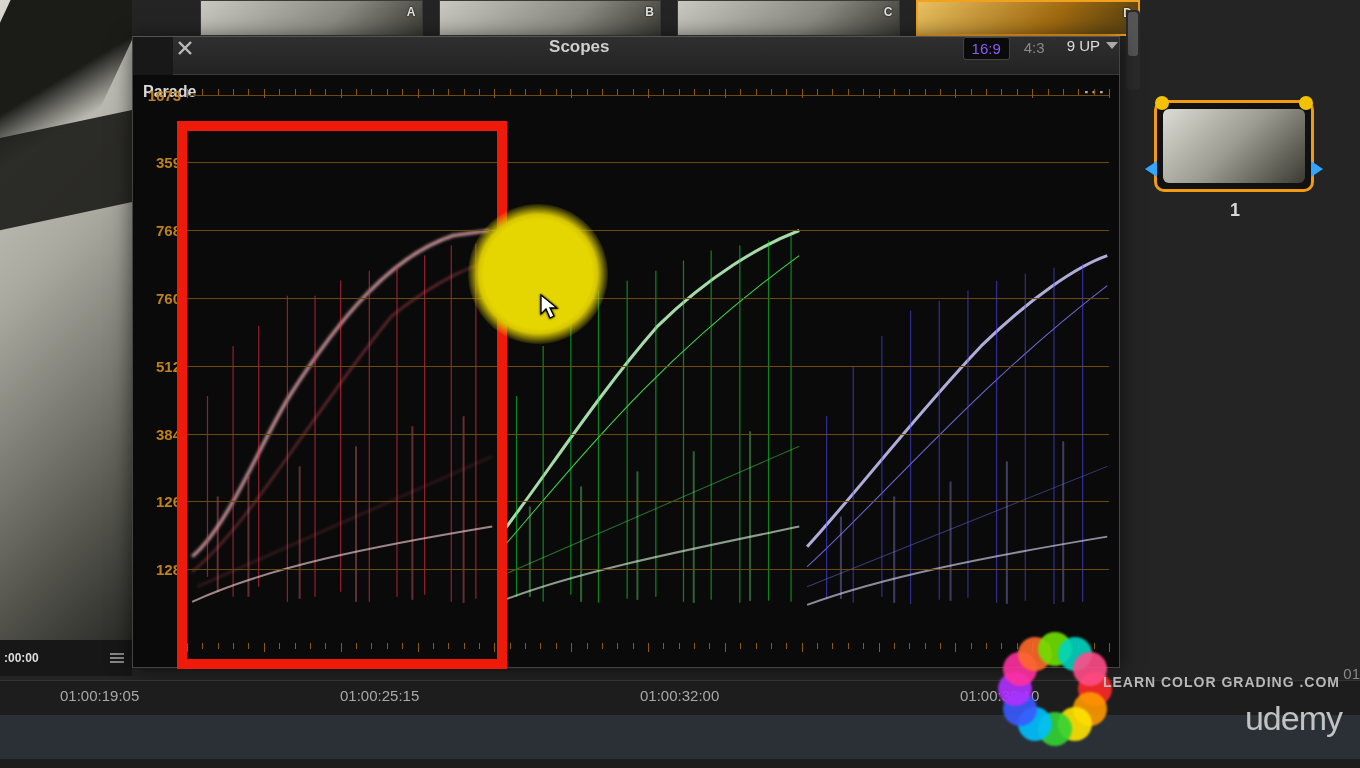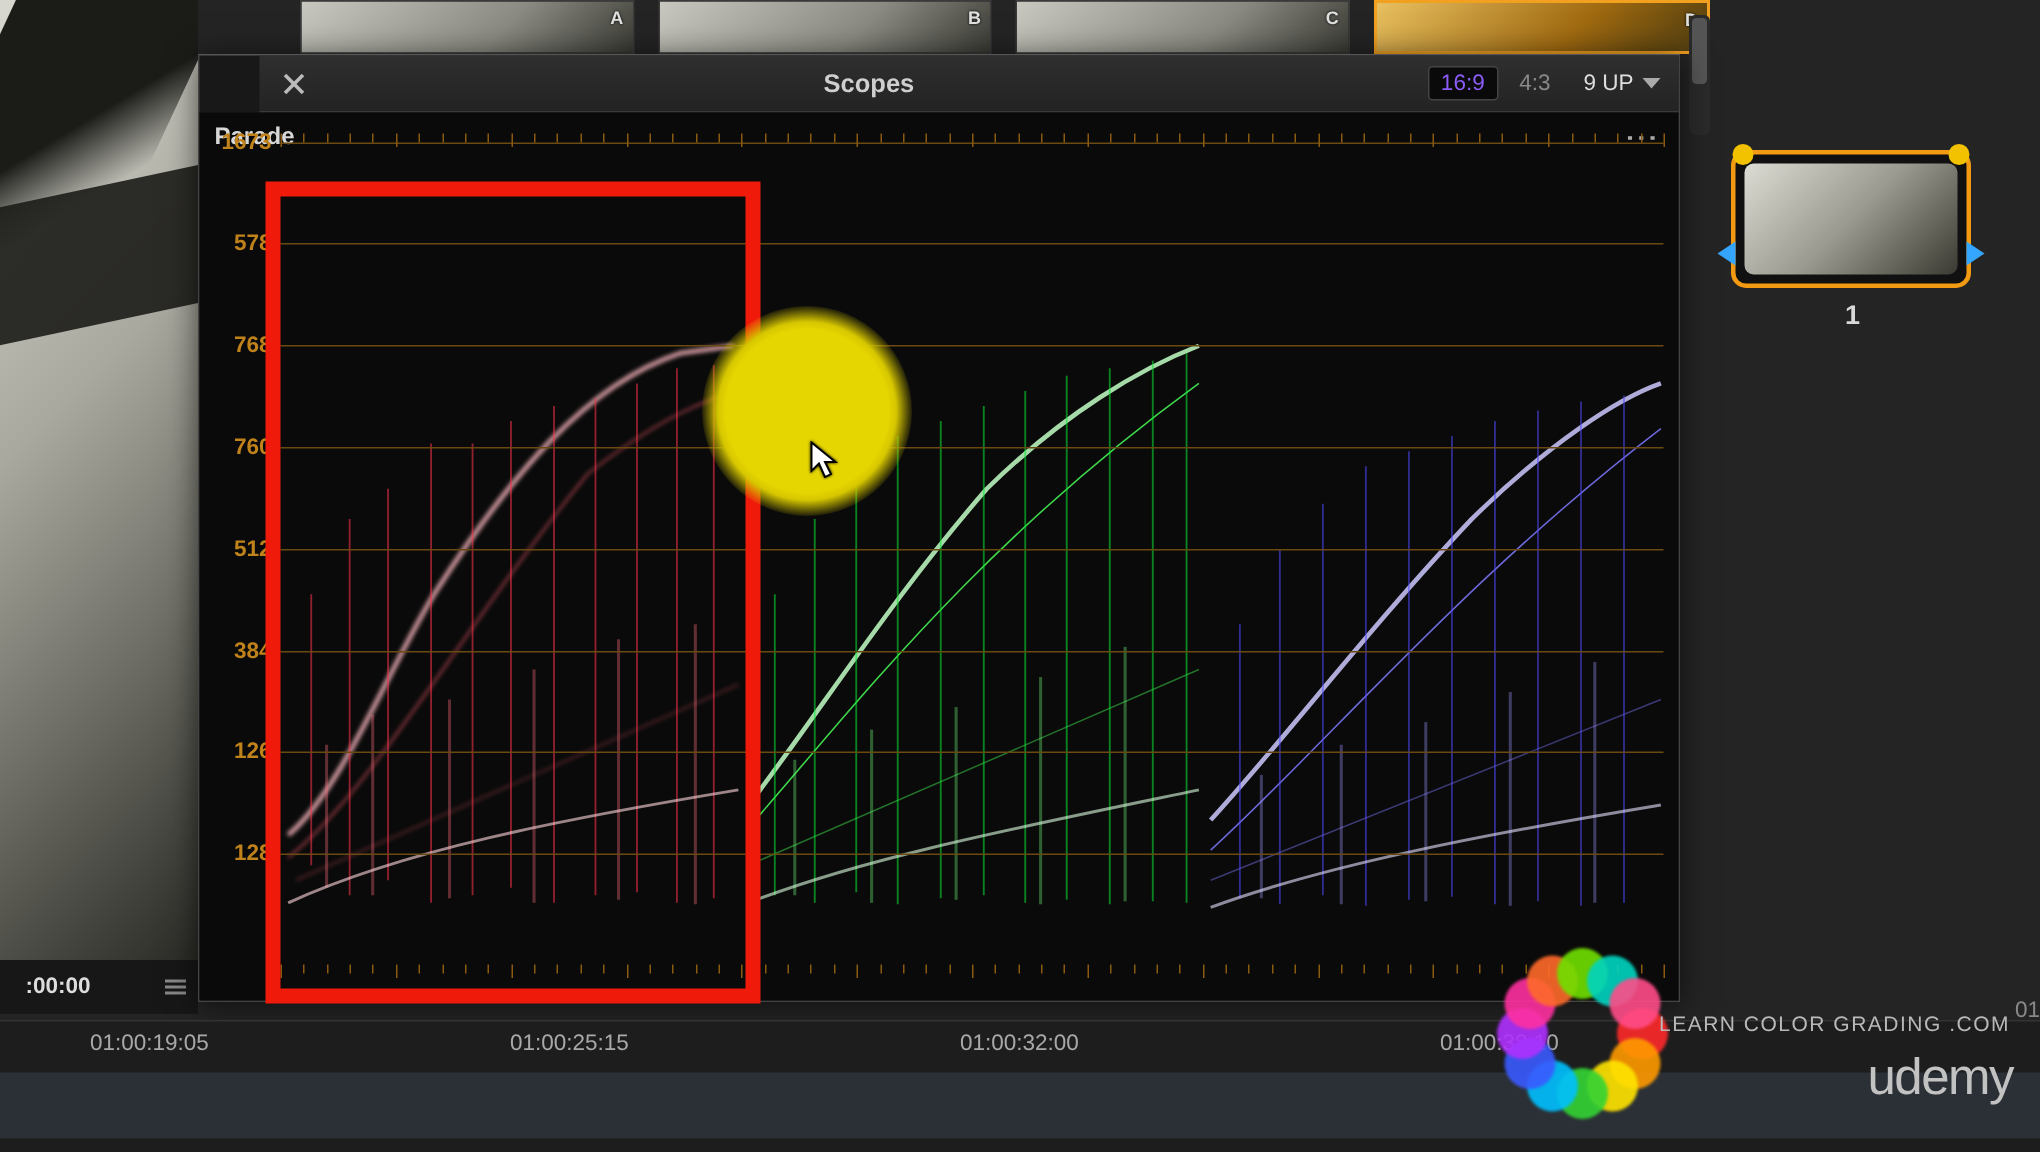--- a/index.html
+++ b/index.html
@@ -4,21 +4,21 @@
 <style>
   * { margin: 0; padding: 0; box-sizing: border-box; }
   html, body { width: 1360px; height: 768px; overflow: hidden; background: #1a1a1a; font-family: Arial, Helvetica, sans-serif; color: #ccc; }
   .app { position: relative; width: 1360px; height: 768px; background: #242424; }
 
   
   .viewer-strip { position: absolute; left: 0; top: 0; width: 132px; height: 640px; background: #0f0f0f; overflow: hidden; }
   .viewer-strip .content { width: 100%; height: 100%; background: linear-gradient(135deg, #d8d8d0 0%, #aaa9a0 40%, #6a6a62 70%, #2a2a26 100%); position: relative; }
   .viewer-strip .shadow1 { position: absolute; left: 0; top: 0; width: 140px; height: 260px; background: linear-gradient(140deg, #1b1b18 0 40%, transparent 60%); transform: skewX(-25deg) translateX(-50px); }
   .viewer-strip .shadow2 { position: absolute; left: -20px; top: 120px; width: 220px; height: 90px; background: #1c1c18; transform: rotate(-12deg); opacity: .9; }
-  .timecode-left { position: absolute; left: 0; top: 640px; width: 132px; height: 36px; background: #171717; color: #ddd; font-size: 15px; font-weight: bold; line-height: 36px; padding-left: 17px; display: flex; align-items: center; }
+  .timecode-left { position: absolute; left: 0; top: 640px; width: 132px; height: 36px; background: #171717; color: #ddd; font-size: 12px; font-weight: bold; line-height: 36px; padding-left: 4px; display: flex; align-items: center; }
   .timecode-left .list-icon { margin-left: auto; margin-right: 8px; display: flex; flex-direction: column; gap: 2px; }
   .timecode-left .list-icon span { display: block; width: 14px; height: 2px; background: #888; }
 
   
   .timeline { position: absolute; left: 0; top: 680px; right: 0; height: 88px; background: #1d1d1d; border-top: 1px solid #333; }
   .timeline .track { position: absolute; left: 0; right: 0; top: 34px; height: 44px; background: #2b3036; }
   .timeline .labels { position: absolute; left: 0; top: 6px; right: 0; height: 28px; }
   .timeline .tc { position: absolute; color: #a8a8a8; font-size: 15px; }
 
   
@@ -34,21 +34,21 @@
   .node .yellow-dot { position: absolute; width: 14px; height: 14px; border-radius: 50%; background: #f2c200; top: -7px; }
   .node .yellow-dot.l { left: -2px; } .node .yellow-dot.r { right: -2px; }
   .node .blue-tri { position: absolute; width: 0; height: 0; top: 58px; }
   .node .blue-tri.l { left: -12px; border-top: 8px solid transparent; border-bottom: 8px solid transparent; border-right: 12px solid #35a6ff; }
   .node .blue-tri.r { right: -12px; border-top: 8px solid transparent; border-bottom: 8px solid transparent; border-left: 12px solid #35a6ff; }
   .node .img { position: absolute; inset: 6px; background: linear-gradient(135deg, #dcdcd4 0%, #9a9a90 50%, #3a3a32 100%); border-radius: 6px; }
   .node-label { position: absolute; right: 120px; top: 200px; color: #d8d8d8; font-size: 18px; font-weight: bold; }
 
   
   .scopes { position: absolute; left: 132px; top: 36px; width: 988px; height: 632px; background: #181818; border: 1px solid #444; border-top: 1px solid #555; box-shadow: 0 2px 20px rgba(0,0,0,.6); }
-  .scopes-header { height: 38px; background: linear-gradient(#2f2f2f, #232323); display: flex; align-items: center; padding: 0 12px; border-bottom: 1px solid #3a3a3a; margin-left: 40px; }
+  .scopes-header { height: 38px; background: linear-gradient(#2f2f2f, #232323); display: flex; align-items: flex-start; padding: 0 1px; border-bottom: 1px solid #3a3a3a; margin-left: 40px; }
   .scopes-header .close { width: 22px; height: 22px; color: #bbb; cursor: pointer; display: flex; align-items: center; justify-content: center; }
   .scopes-header .close svg { width: 16px; height: 16px; stroke: #bbb; stroke-width: 2.4; }
   .scopes-header .title { flex: 1; text-align: center; color: #cfcfcf; font-size: 17px; font-weight: bold; }
   .scopes-header .ratio { color: #888; font-size: 15px; padding: 2px 8px; border-radius: 3px; margin-right: 6px; cursor: pointer; }
   .scopes-header .ratio.active { background: #0a0a0a; color: #8b5cf6; border: 1px solid #444; }
   .scopes-header .up { color: #ddd; font-size: 15px; margin-left: 8px; cursor: pointer; display: flex; align-items: center; gap: 6px; }
   .scopes-header .up .tri { width: 0; height: 0; border-left: 6px solid transparent; border-right: 6px solid transparent; border-top: 7px solid #aaa; }
 
   .scopes-body { position: absolute; left: 0; top: 38px; right: 0; bottom: 0; background: #0a0a0a; }
   .scopes-body .label { position: absolute; left: 10px; top: 8px; color: #d8d8d8; font-size: 16px; font-weight: bold; }
@@ -69,21 +69,21 @@
 
   .red-box { position: absolute; left: 44px; top: 46px; width: 330px; height: 548px; border: 10px solid #f01a0a; }
 
   .cursor-highlight { position: absolute; width: 140px; height: 140px; border-radius: 50%; background: radial-gradient(circle, #e5d500 0 55%, #d6c600 60%, rgba(229,213,0,0) 72%); left: 468px; top: 204px; }
   .cursor { position: absolute; left: 540px; top: 294px; width: 20px; height: 26px; }
   .cursor svg { width: 20px; height: 26px; filter: drop-shadow(0 0 1px #000); }
 
   
   .brand-wreath { position: absolute; right: 250px; bottom: 24px; width: 110px; height: 110px; }
   .brand-wreath .blob { position: absolute; width: 34px; height: 34px; border-radius: 50%; filter: blur(1px); opacity: .9; }
-  .brand-text1 { position: absolute; right: 20px; bottom: 78px; color: #b8b8b8; font-size: 14px; font-weight: normal; letter-spacing: 1px; }
+  .brand-text1 { position: absolute; right: 20px; bottom: 78px; color: #b8b8b8; font-size: 14px; font-weight: bold; letter-spacing: 1px; }
   .brand-text2 { position: absolute; right: 18px; bottom: 30px; color: #c2c2c2; font-size: 34px; font-weight: normal; font-family: Arial, sans-serif; letter-spacing: -1px; }
 
   .tc-far-right { position: absolute; right: 0; bottom: 86px; color: #888; font-size: 15px; }
 </style>
 </head>
 <body>
 
 <div class="app">
 
   <div class="viewer-strip">
@@ -244,21 +244,21 @@
                   <line x1="200" y1="507" x2="200" y2="365"></line>
                 <line x1="255" y1="505" x2="255" y2="345"></line>
               </g>
               <path d="M5 508 C80 480 180 460 298 440" stroke="#e2e0ff" stroke-width="2" fill="none" opacity=".6"></path>
             </svg>
           </div>
         </div>
       <div class="grid-h" style="top: 0%;"></div>
           <div class="axis-l" style="top: 0%;">1673</div>
           <div class="grid-h" style="top: 12.4145%;"></div>
-          <div class="axis-l" style="top: 12.4145%;">578</div>
+          <div class="axis-l" style="top: 12.4145%;">359</div>
           <div class="grid-h" style="top: 24.9267%;"></div>
           <div class="axis-l" style="top: 24.9267%;">768</div>
           <div class="grid-h" style="top: 37.4389%;"></div>
           <div class="axis-l" style="top: 37.4389%;">760</div>
           <div class="grid-h" style="top: 49.9511%;"></div>
           <div class="axis-l" style="top: 49.9511%;">512</div>
           <div class="grid-h" style="top: 62.4633%;"></div>
           <div class="axis-l" style="top: 62.4633%;">384</div>
           <div class="grid-h" style="top: 74.9756%;"></div>
           <div class="axis-l" style="top: 74.9756%;">126</div>

